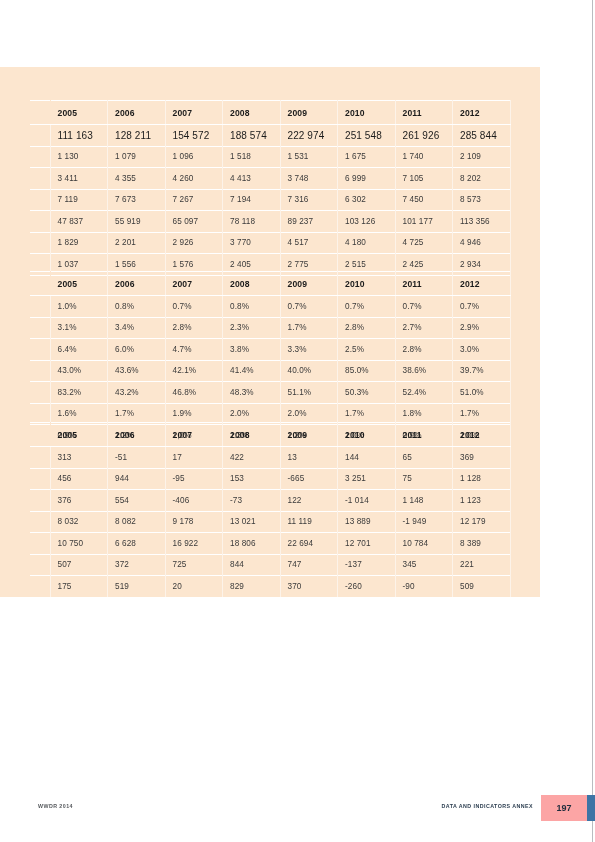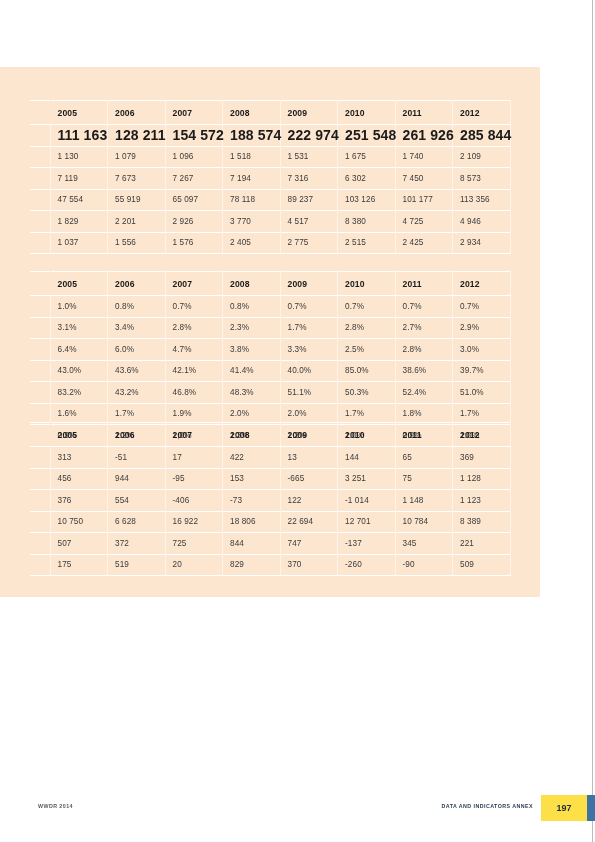--- a/index.html
+++ b/index.html
@@ -81,22 +81,22 @@
   tr.header-row th {
     font-size: 8.6px;
     font-weight: bold;
     color: #1b1b1b;
     letter-spacing: 0.1px;
     height: 23px;
   }
   tr.header-row th.spacer-cell { border-right: 1px solid #fce6cf; }
 
   tr.total-row td {
-    font-size: 14px;
-    font-weight: bold;
+    font-size: 10px;
+    font-weight: normal;
     color: #1b1b1b;
     letter-spacing: 0.1px;
   }
 
   tr.data-row td {
     font-size: 8.2px;
     font-weight: normal;
     color: #3a3a3a;
     letter-spacing: 0.1px;
   }
@@ -126,21 +126,21 @@
     font-weight: bold;
     letter-spacing: 0.45px;
     color: #2c3e50;
   }
   #page-number-badge {
     position: absolute;
     left: 541px;
     top: 0;
     width: 46px;
     height: 26px;
-    background: #fde047;
+    background: #fca5a5;
   }
   #page-number-text {
     position: absolute;
     left: 0;
     top: 0;
     width: 46px;
     height: 26px;
     line-height: 26px;
     text-align: center;
     font-size: 9px;
@@ -206,48 +206,59 @@
             <td>1 079</td>
             <td>1 096</td>
             <td>1 518</td>
             <td>1 531</td>
             <td>1 675</td>
             <td>1 740</td>
             <td>2 109</td>
           </tr>
           <tr class="data-row">
             <td class="spacer-cell"></td>
+            <td>3 411</td>
+            <td>4 355</td>
+            <td>4 260</td>
+            <td>4 413</td>
+            <td>3 748</td>
+            <td>6 999</td>
+            <td>7 105</td>
+            <td>8 202</td>
+          </tr>
+          <tr class="data-row">
+            <td class="spacer-cell"></td>
             <td>7 119</td>
             <td>7 673</td>
             <td>7 267</td>
             <td>7 194</td>
             <td>7 316</td>
             <td>6 302</td>
             <td>7 450</td>
             <td>8 573</td>
           </tr>
           <tr class="data-row">
             <td class="spacer-cell"></td>
-            <td>47 554</td>
+            <td>47 837</td>
             <td>55 919</td>
             <td>65 097</td>
             <td>78 118</td>
             <td>89 237</td>
             <td>103 126</td>
             <td>101 177</td>
             <td>113 356</td>
           </tr>
           <tr class="data-row">
             <td class="spacer-cell"></td>
             <td>1 829</td>
             <td>2 201</td>
             <td>2 926</td>
             <td>3 770</td>
             <td>4 517</td>
-            <td>8 380</td>
+            <td>4 180</td>
             <td>4 725</td>
             <td>4 946</td>
           </tr>
           <tr class="data-row">
             <td class="spacer-cell"></td>
             <td>1 037</td>
             <td>1 556</td>
             <td>1 576</td>
             <td>2 405</td>
             <td>2 775</td>
@@ -420,20 +431,31 @@
             <td>554</td>
             <td>-406</td>
             <td>-73</td>
             <td>122</td>
             <td>-1 014</td>
             <td>1 148</td>
             <td>1 123</td>
           </tr>
           <tr class="data-row">
             <td class="spacer-cell"></td>
+            <td>8 032</td>
+            <td>8 082</td>
+            <td>9 178</td>
+            <td>13 021</td>
+            <td>11 119</td>
+            <td>13 889</td>
+            <td>-1 949</td>
+            <td>12 179</td>
+          </tr>
+          <tr class="data-row">
+            <td class="spacer-cell"></td>
             <td>10 750</td>
             <td>6 628</td>
             <td>16 922</td>
             <td>18 806</td>
             <td>22 694</td>
             <td>12 701</td>
             <td>10 784</td>
             <td>8 389</td>
           </tr>
           <tr class="data-row">

